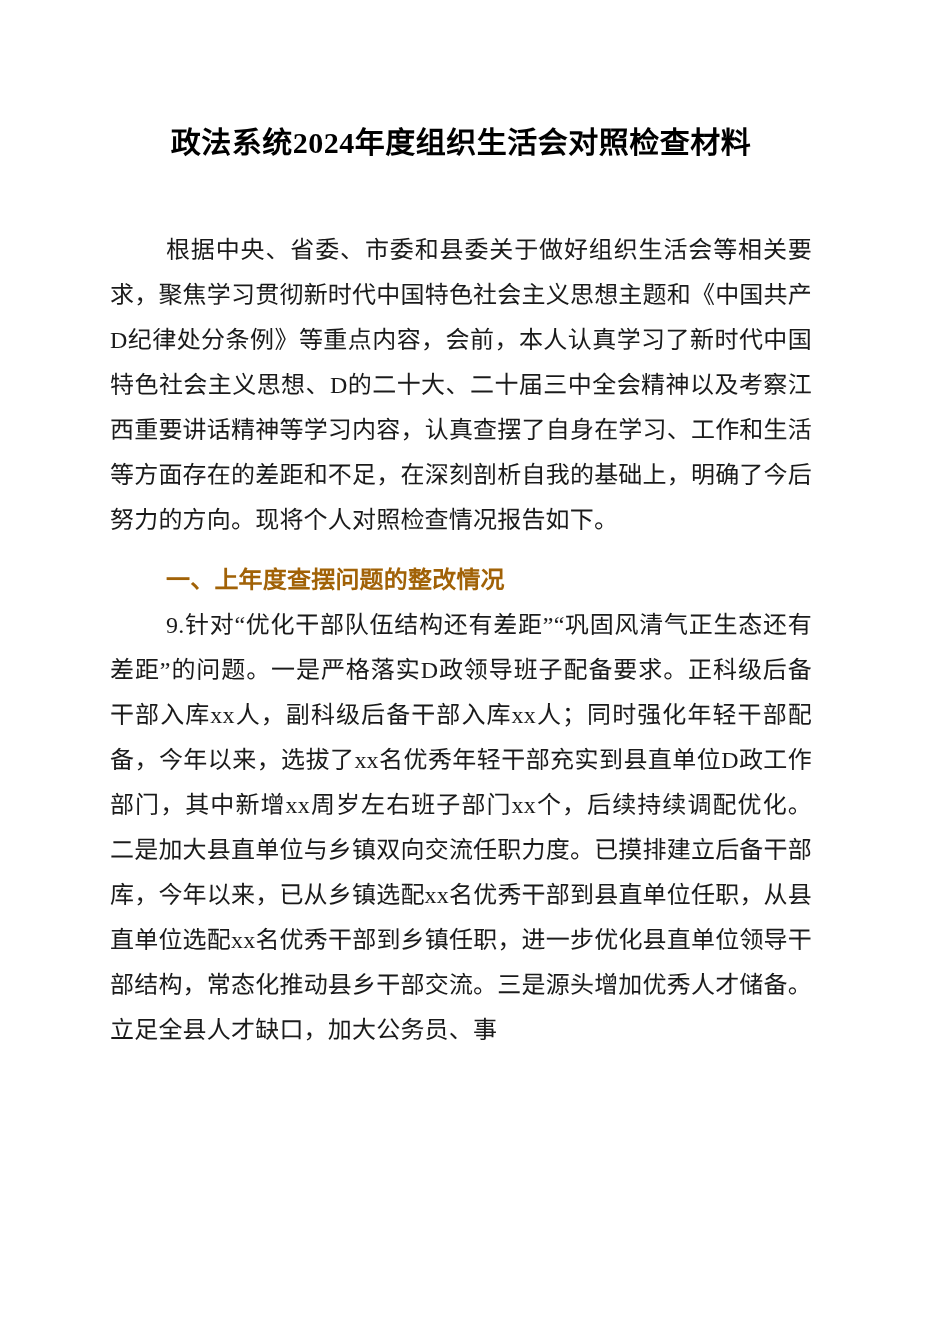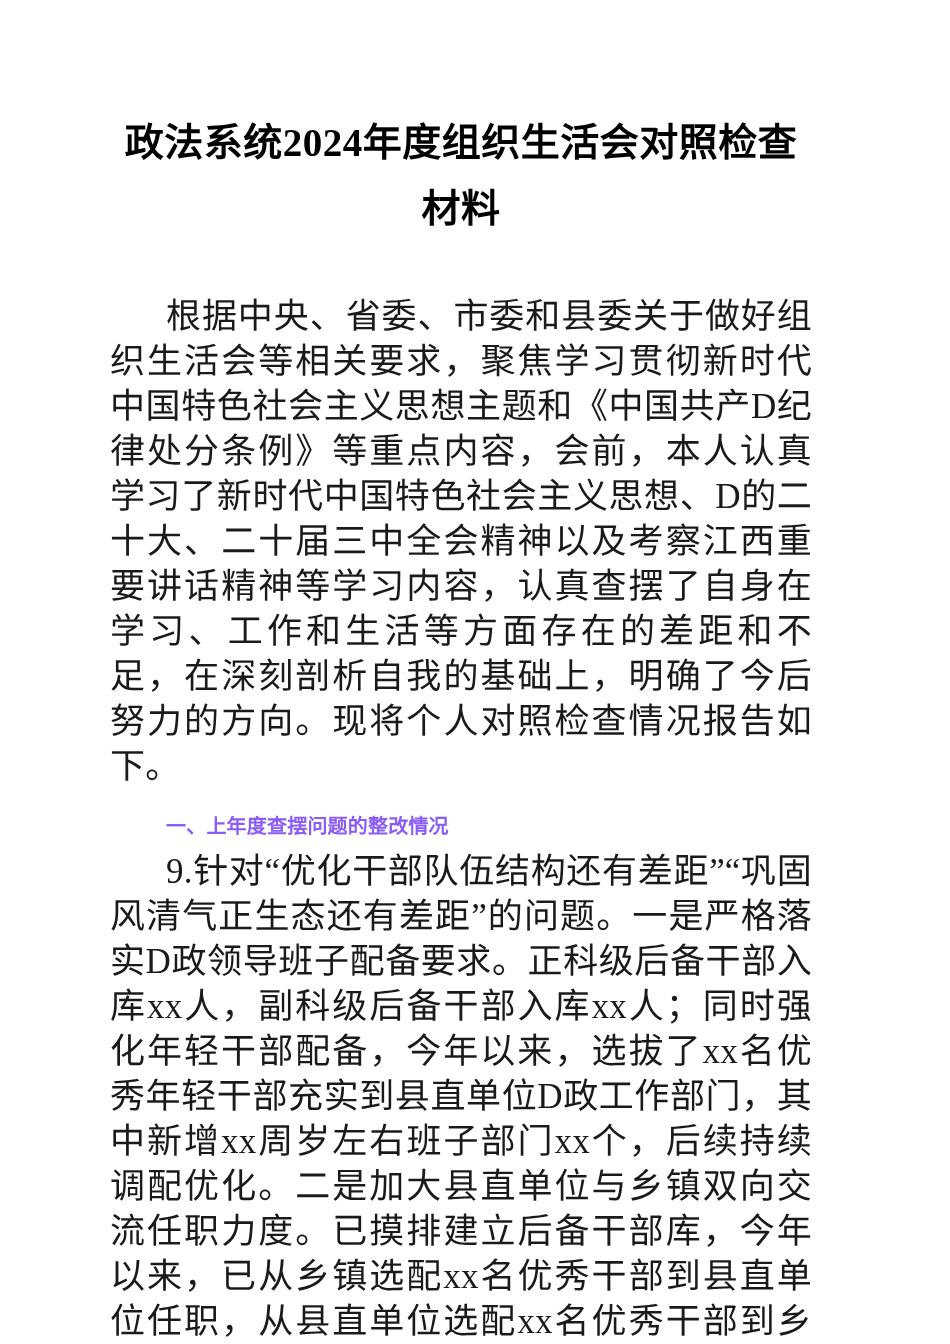--- a/index.html
+++ b/index.html
@@ -26,45 +26,45 @@
     top: 0;
     width: 702px;
   }
 
   
   .doc-title {
     margin: 0;
     padding-top: 110px;
     font-family: "Liberation Serif", "DejaVu Serif", serif;
     font-weight: 700;
-    font-size: 39px;
+    font-size: 30px;
     line-height: 66px;
     text-align: center;
     color: #000000;
     letter-spacing: 0.5px;
     text-align-last: center;
   }
 
   
   .section-heading {
     margin: 0;
     font-family: "Liberation Sans", "DejaVu Sans", sans-serif;
     font-weight: 700;
-    font-size: 20px;
+    font-size: 24px;
     line-height: 46px;
-    color: #8b5cf6;
+    color: #a16207;
     text-indent: 56px;
     letter-spacing: 0.2px;
   }
 
   
   .body-para {
     margin: 0;
     font-family: "Liberation Serif", "DejaVu Serif", serif;
-    font-size: 35px;
+    font-size: 24px;
     line-height: 45px;
     color: #1a1a1a;
     text-indent: 56px;
     text-align: justify;
     text-align-last: left;
     text-justify: inter-ideograph;
     letter-spacing: 0.2px;
     word-break: break-all;
   }
 

